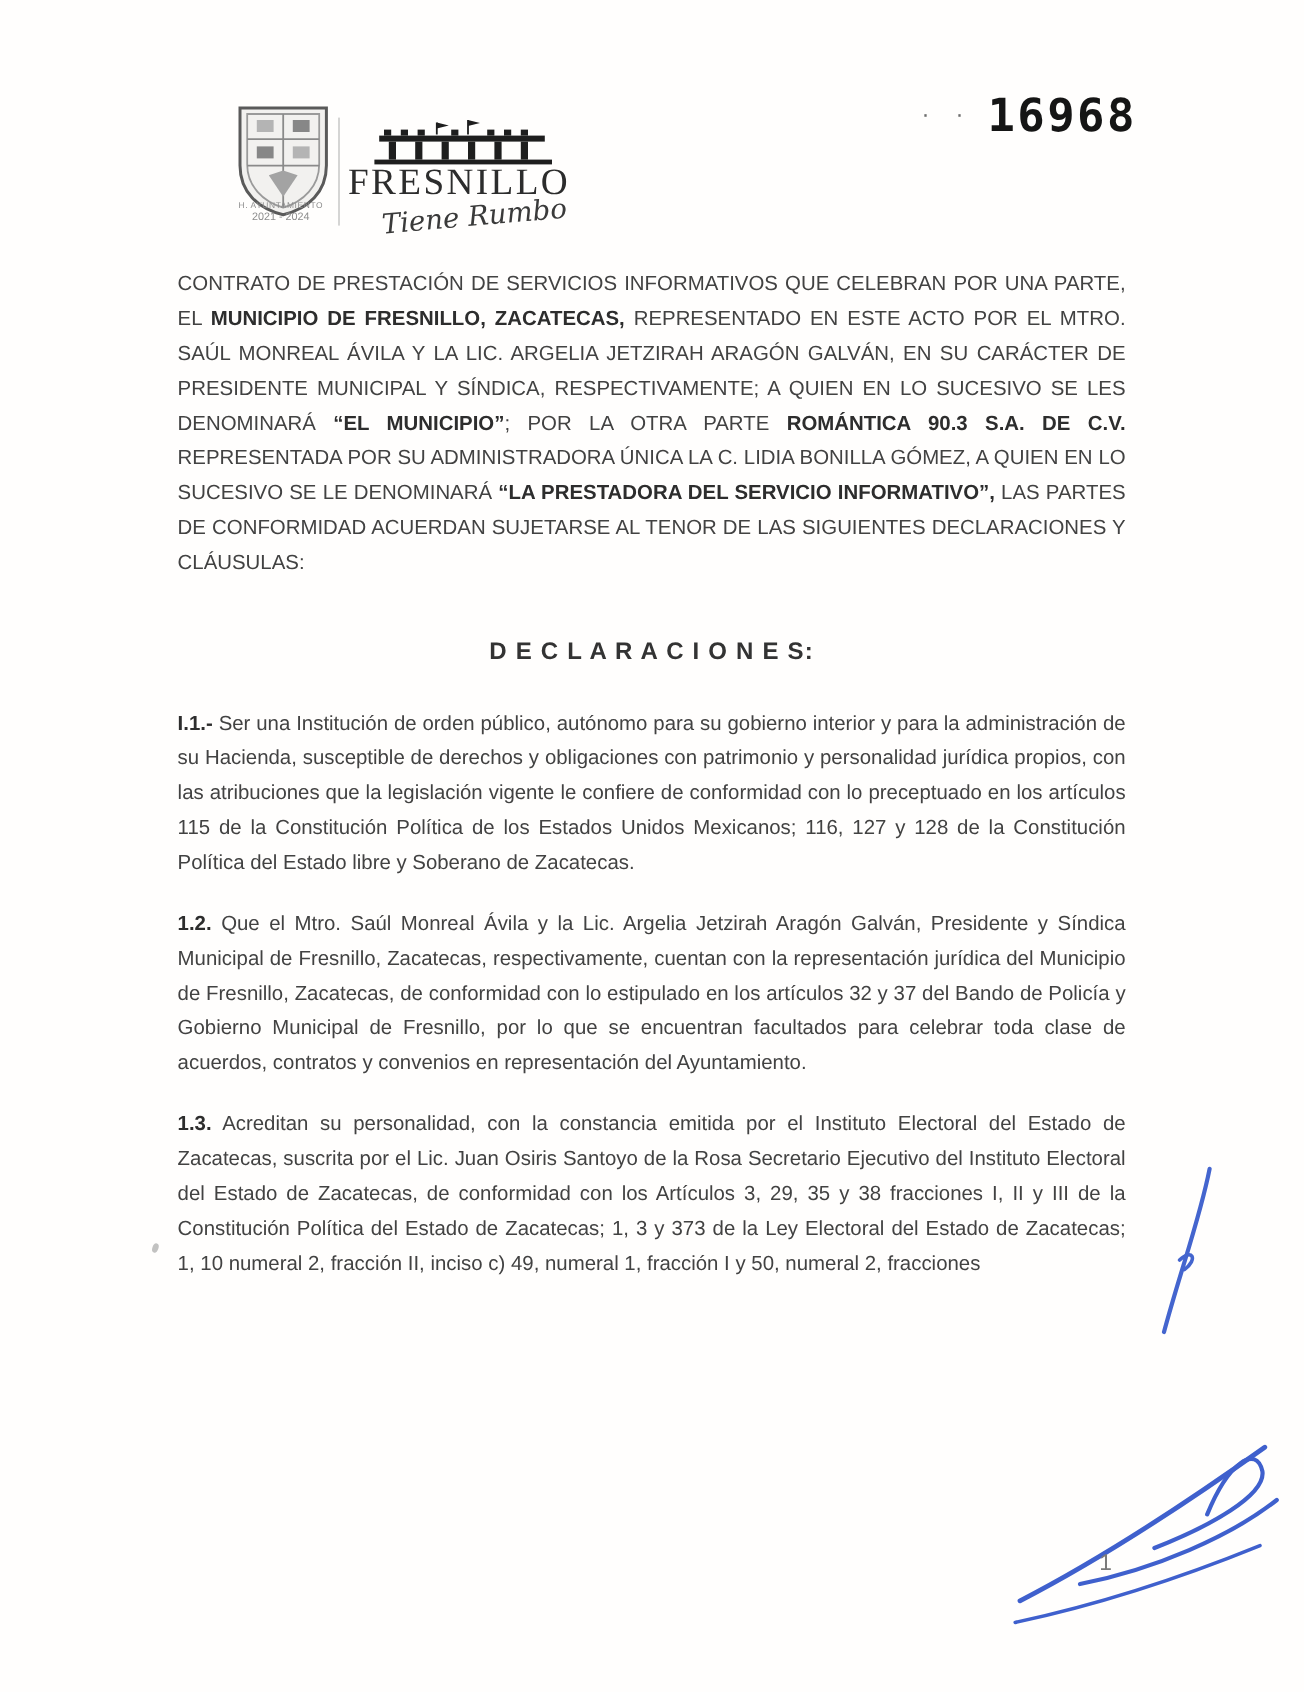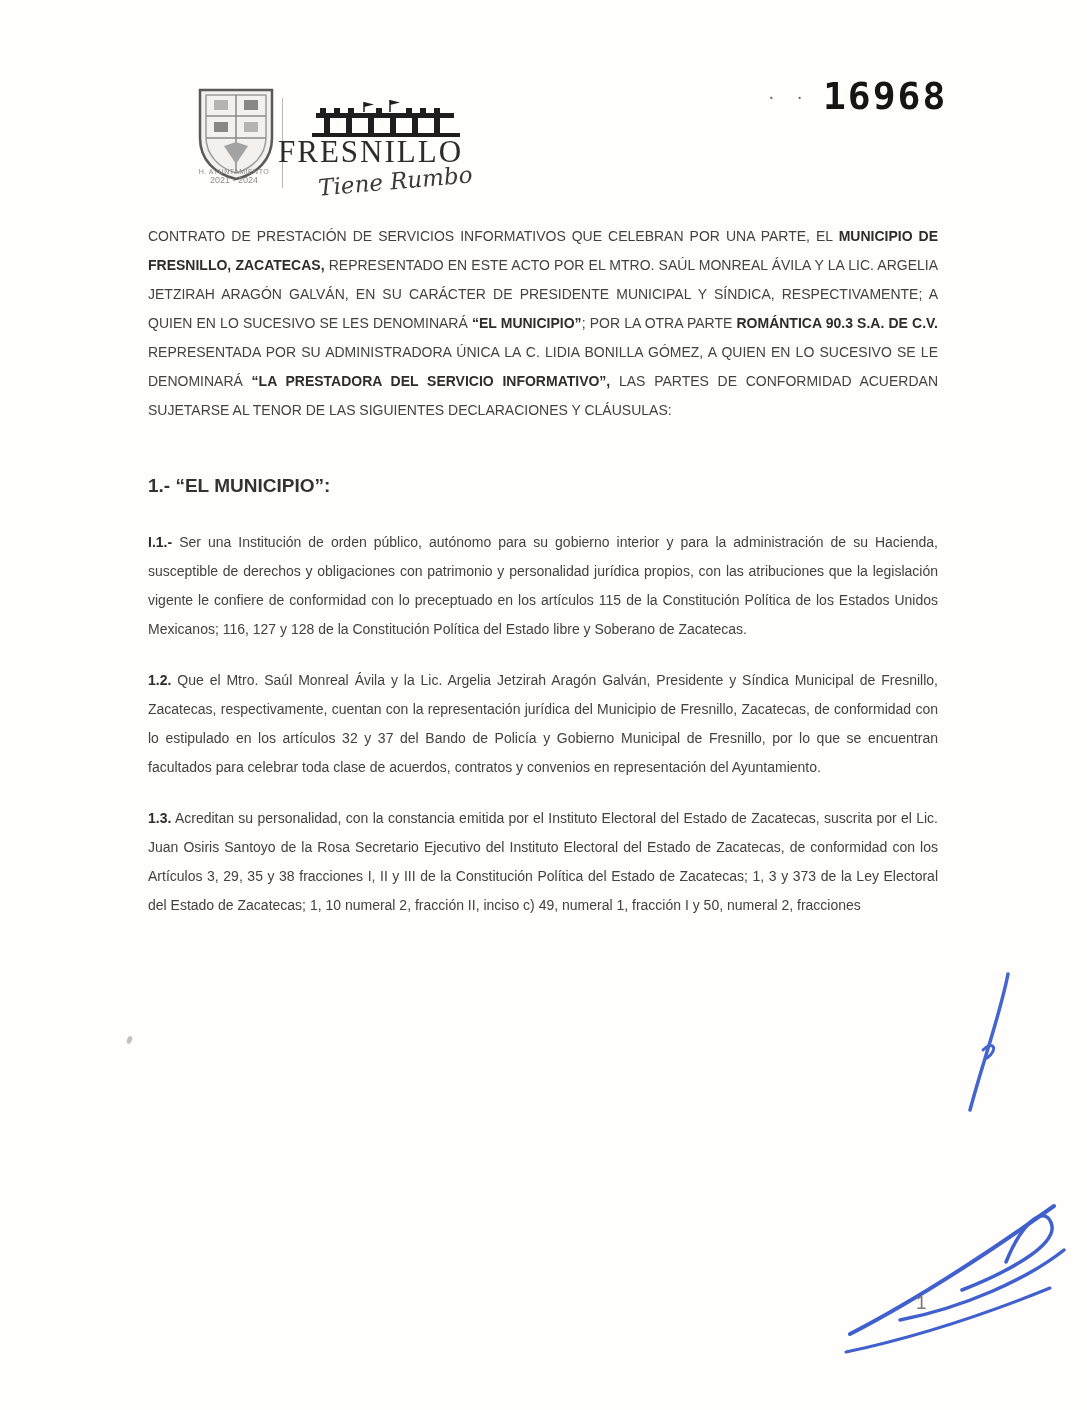--- a/index.html
+++ b/index.html
@@ -16,26 +16,26 @@
   .stamp-num{font-family:"DejaVu Sans Mono", monospace;font-weight:700;font-size:38px;color:#151515;letter-spacing:2px;}
 
   
   .logo{position:absolute;top:86px;left:190px;width:320px;height:125px;}
   .shield{position:absolute;left:4px;top:0;}
   .shield-caption{position:absolute;left:-4px;top:81px;width:96px;text-align:center;color:#8d8d8d;line-height:9px;}
   .caption-1{font-size:7px;letter-spacing:.5px;}
   .caption-2{font-size:9px;}
   .logo-divider{position:absolute;left:92px;top:12px;width:1px;height:90px;background:#b9b9b9;}
   .building{position:absolute;left:112px;top:14px;}
-  .logo-word{position:absolute;left:88px;top:48px;font-family:"Liberation Serif", serif;font-size:31px;color:#2c2c2c;letter-spacing:2px;}
+  .logo-word{position:absolute;left:100px;top:48px;font-family:"Liberation Serif", serif;font-size:31px;color:#2c2c2c;letter-spacing:2px;}
   .logo-tagline{position:absolute;left:128px;top:82px;font-family:"DejaVu Serif", serif;font-style:italic;font-size:23px;color:#3a3a3a;transform:rotate(-5deg);}
 
   
   .column{position:absolute;left:148px;top:222px;width:790px;}
-  .body-text{font-size:14px;line-height:29px;color:#424242;text-align:justify;margin:0;}
+  .body-text{font-size:17px;line-height:29px;color:#424242;text-align:justify;margin:0;}
   .body-text b{color:#2d2d2d;}
   .intro{margin-bottom:46px;}
   .decl{margin:0 0 30px 0;text-align:center;font-size:20px;letter-spacing:1px;color:#333;font-weight:700;line-height:29px;}
   .sec1{margin:0 0 28px 0;font-size:19px;color:#333;font-weight:700;line-height:29px;text-align:left;}
   .clause{margin:0 0 22px 0;}
 
   .page-number{position:absolute;left:916px;top:1292px;font-size:19px;color:#7a7a7a;}
 
   .speck{position:absolute;left:127px;top:1036px;width:5px;height:8px;background:#9a9a9a;border-radius:50%;transform:rotate(20deg);opacity:.6;}
 
@@ -90,22 +90,22 @@
       <rect x="132" y="18" width="6" height="15" fill="#1e1e1e"></rect>
       <rect x="10" y="33" width="148" height="4" fill="#1e1e1e"></rect>
     </svg>
     <div class="logo-word">FRESNILLO</div>
     <div class="logo-tagline">Tiene Rumbo</div>
   </div>
 
   <div class="column">
     <p class="body-text intro"><span>CONTRATO DE PRESTACIÓN DE SERVICIOS INFORMATIVOS QUE CELEBRAN POR UNA PARTE, EL </span><b>MUNICIPIO DE FRESNILLO, ZACATECAS,</b><span> REPRESENTADO EN ESTE ACTO POR EL MTRO. SAÚL MONREAL ÁVILA Y LA LIC. ARGELIA JETZIRAH ARAGÓN GALVÁN, EN SU CARÁCTER DE PRESIDENTE MUNICIPAL Y SÍNDICA, RESPECTIVAMENTE; A QUIEN EN LO SUCESIVO SE LES DENOMINARÁ </span><b>“EL MUNICIPIO”</b><span>; POR LA OTRA PARTE </span><b>ROMÁNTICA 90.3 S.A. DE C.V.</b><span> REPRESENTADA POR SU ADMINISTRADORA ÚNICA LA C. LIDIA BONILLA GÓMEZ, A QUIEN EN LO SUCESIVO SE LE DENOMINARÁ </span><b>“LA PRESTADORA DEL SERVICIO INFORMATIVO”,</b><span> LAS PARTES DE CONFORMIDAD ACUERDAN SUJETARSE AL TENOR DE LAS SIGUIENTES DECLARACIONES Y CLÁUSULAS:</span></p>
 
+    <h2 class="decl">D E C L A R A C I O N E S:</h2>
 
-    <h3 class="sec1">1.- “EL MUNICIPIO”:</h3>
 
     <p class="body-text clause"><b>I.1.-</b><span> Ser una Institución de orden público, autónomo para su gobierno interior y para la administración de su Hacienda, susceptible de derechos y obligaciones con patrimonio y personalidad jurídica propios, con las atribuciones que la legislación vigente le confiere de conformidad con lo preceptuado en los artículos 115 de la Constitución Política de los Estados Unidos Mexicanos; 116, 127 y 128 de la Constitución Política del Estado libre y Soberano de Zacatecas.</span></p>
 
     <p class="body-text clause"><b>1.2.</b><span> Que el Mtro. Saúl Monreal Ávila y la Lic. Argelia Jetzirah Aragón Galván, Presidente y Síndica Municipal de Fresnillo, Zacatecas, respectivamente, cuentan con la representación jurídica del Municipio de Fresnillo, Zacatecas, de conformidad con lo estipulado en los artículos 32 y 37 del Bando de Policía y Gobierno Municipal de Fresnillo, por lo que se encuentran facultados para celebrar toda clase de acuerdos, contratos y convenios en representación del Ayuntamiento.</span></p>
 
     <p class="body-text clause"><b>1.3.</b><span> Acreditan su personalidad, con la constancia emitida por el Instituto Electoral del Estado de Zacatecas, suscrita por el Lic. Juan Osiris Santoyo de la Rosa Secretario Ejecutivo del Instituto Electoral del Estado de Zacatecas, de conformidad con los Artículos 3, 29, 35 y 38 fracciones I, II y III de la Constitución Política del Estado de Zacatecas; 1, 3 y 373 de la Ley Electoral del Estado de Zacatecas; 1, 10 numeral 2, fracción II, inciso c) 49, numeral 1, fracción I y 50, numeral 2, fracciones</span></p>
   </div>
 
   <div class="speck"></div>
 

